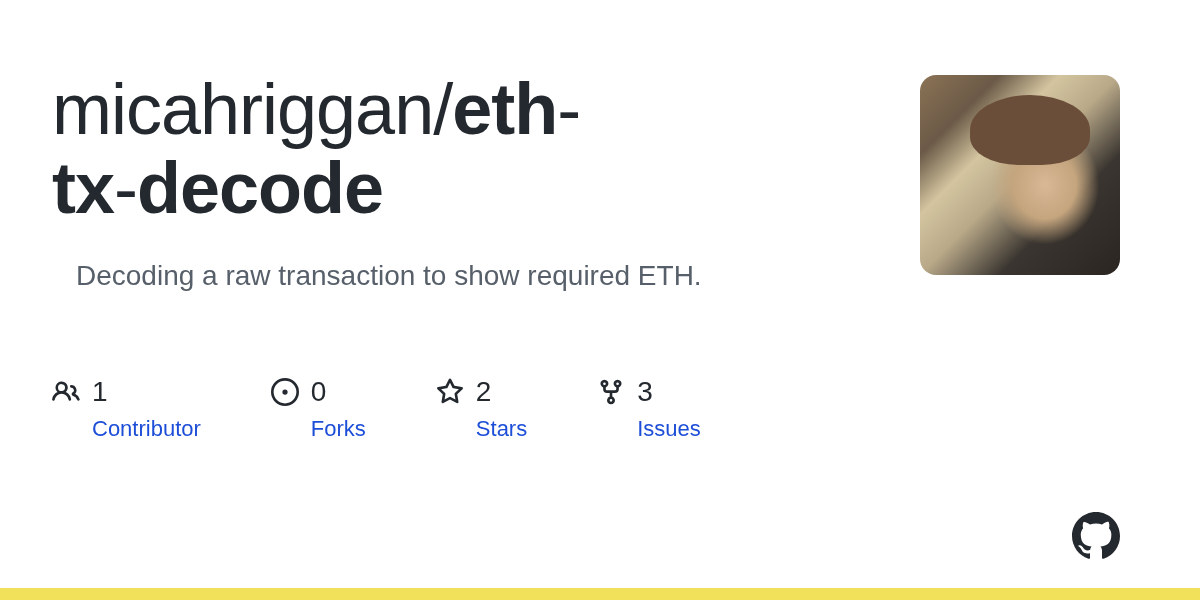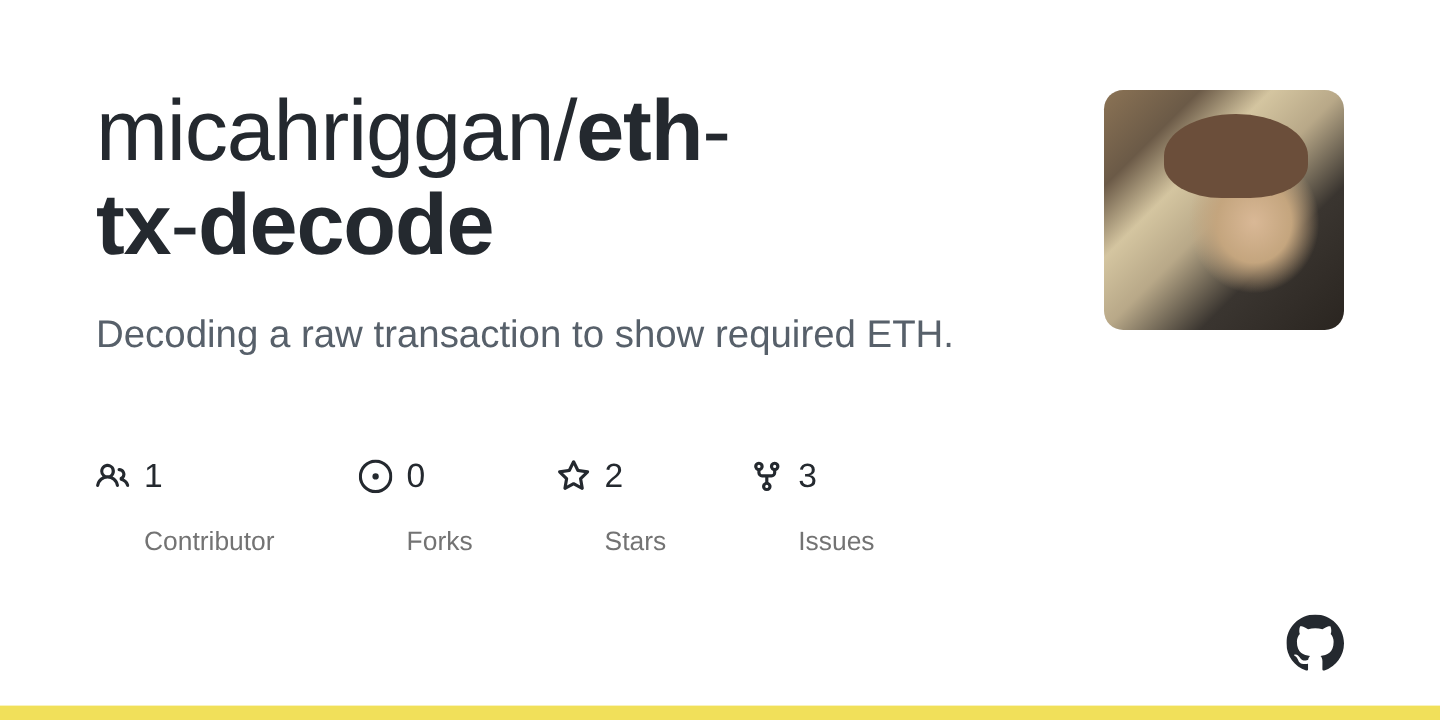--- a/index.html
+++ b/index.html
@@ -9,21 +9,21 @@
     }
     body {
       font-family: -apple-system, BlinkMacSystemFont, "Segoe UI", Helvetica, Arial, sans-serif;
       width: 1200px;
       height: 600px;
       background: #ffffff;
       position: relative;
       overflow: hidden;
     }
     .container {
-      padding: 70px 80px 0 80px;
+      padding: 70px 80px 0 52px;
       height: 100%;
       position: relative;
     }
     .header-row {
       display: flex;
       justify-content: space-between;
       align-items: flex-start;
     }
     .title-block {
       flex: 1;
@@ -34,23 +34,24 @@
       line-height: 1.1;
       color: #24292f;
       font-weight: 400;
       letter-spacing: -1px;
     }
     .repo-title .bold {
       font-weight: 700;
     }
     .description {
       margin-top: 28px;
-      font-size: 32px;
+      font-size: 28px;
       color: #57606a;
       line-height: 1.4;
+      margin-left: 24px;
     }
     .avatar {
       width: 200px;
       height: 200px;
       border-radius: 16px;
       background: linear-gradient(135deg, #8b7355 0%, #6b5a47 20%, #d4c5a0 35%, #b8a888 50%, #3a3530 70%, #2a2520 100%);
       flex-shrink: 0;
       margin-left: 40px;
       margin-top: 5px;
       position: relative;
@@ -96,22 +97,22 @@
       height: 28px;
       color: #24292f;
     }
     .stat-value {
       font-size: 28px;
       color: #24292f;
       font-weight: 400;
     }
     .stat-label {
       font-size: 22px;
-      color: #737373;
-      margin-top: 25px;
+      color: #1d4ed8;
+      margin-top: 8px;
       margin-left: 40px;
     }
     .github-logo {
       position: absolute;
       bottom: 40px;
       right: 80px;
       width: 48px;
       height: 48px;
       color: #24292f;
     }

